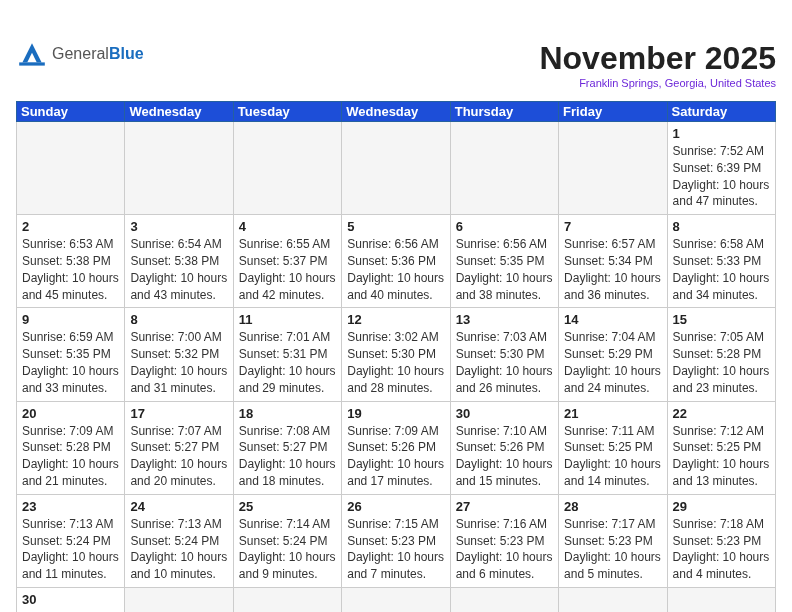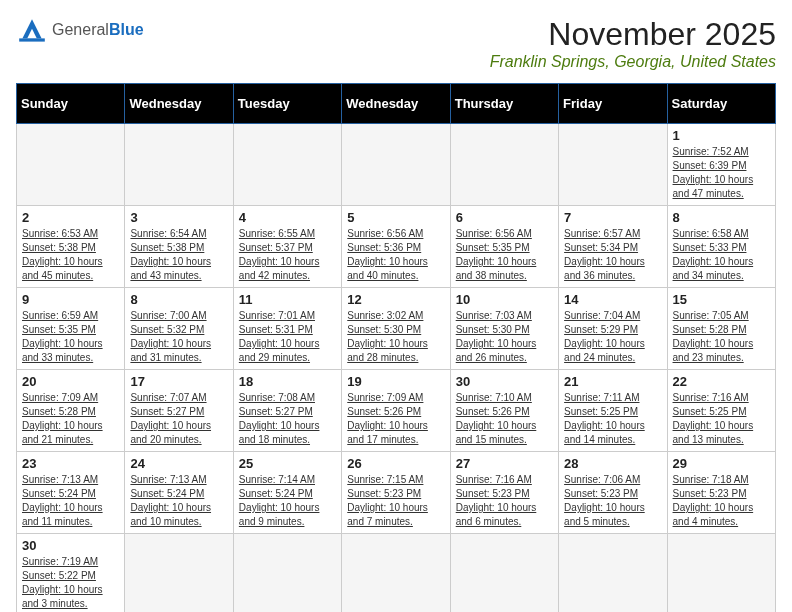--- a/index.html
+++ b/index.html
@@ -8,54 +8,54 @@
       background: #fff;
       width: 792px;
       min-height: 612px;
       padding: 16px;
     }
     .header {
       display: flex;
       justify-content: space-between;
       align-items: flex-start;
       margin-bottom: 12px;
+      margin-top: 24px;
     }
     .logo {
       display: flex;
       align-items: center;
       gap: 4px;
     }
     .logo-general { color: #555; font-weight: normal; }
     .logo-blue { color: #1a6dbf; font-weight: bold; }
     .logo-icon {
       width: 32px;
       height: 28px;
     }
     .title-block { text-align: right; }
     .month-title {
       font-size: 32px;
-      font-weight: normal;
+      font-weight: bold;
       color: #222;
     }
     .location {
-      font-size: 16px;
-      color: #4d7c0f;
-      font-style: italic;
+      font-size: 11px;
+      color: #6d28d9;
     }
     .calendar {
       width: 100%;
       border-collapse: collapse;
       border: 1px solid #ccc;
     }
     .calendar th {
-      background: #000000;
+      background: #1d4ed8;
       color: #fff;
       font-size: 13px;
       font-weight: bold;
-      padding: 12px 4px;
+      padding: 2px 4px;
       text-align: left;
       border: 1px solid #2560a0;
     }
     .calendar td {
       vertical-align: top;
       border: 1px solid #ccc;
       padding: 4px 5px;
       font-size: 11px;
       color: #333;
       width: calc(100% / 7);
@@ -68,24 +68,23 @@
     .calendar td.last-row {
       background: #f5f5f5;
     }
     .day-number {
       font-size: 13px;
       font-weight: bold;
       margin-bottom: 2px;
       color: #222;
     }
     .day-info {
-      font-size: 10px;
+      font-size: 12px;
       color: #333;
       line-height: 1.4;
-      text-decoration: underline;
     }
   </style>
 </head>
 <body>
 
 <div class="header">
   <div class="logo">
     <svg class="logo-icon" viewBox="0 0 40 35" xmlns="http://www.w3.org/2000/svg">
       <polygon points="8,28 20,4 32,28" fill="#1a6dbf"></polygon>
       <polygon points="14,28 20,16 26,28" fill="#fff"></polygon>
@@ -205,21 +204,21 @@
 and 29 minutes.</div>
         </td>
         <td>
           <div class="day-number">12</div>
           <div class="day-info">Sunrise: 3:02 AM
 Sunset: 5:30 PM
 Daylight: 10 hours
 and 28 minutes.</div>
         </td>
         <td>
-          <div class="day-number">10</div>
+          <div class="day-number">13</div>
           <div class="day-info">Sunrise: 7:03 AM
 Sunset: 5:30 PM
 Daylight: 10 hours
 and 26 minutes.</div>
         </td>
         <td>
           <div class="day-number">14</div>
           <div class="day-info">Sunrise: 7:04 AM
 Sunset: 5:29 PM
 Daylight: 10 hours
@@ -271,21 +270,21 @@
         </td>
         <td>
           <div class="day-number">21</div>
           <div class="day-info">Sunrise: 7:11 AM
 Sunset: 5:25 PM
 Daylight: 10 hours
 and 14 minutes.</div>
         </td>
         <td>
           <div class="day-number">22</div>
-          <div class="day-info">Sunrise: 7:16 AM
+          <div class="day-info">Sunrise: 7:12 AM
 Sunset: 5:25 PM
 Daylight: 10 hours
 and 13 minutes.</div>
         </td>
       </tr>
       <tr>
         <td>
           <div class="day-number">23</div>
           <div class="day-info">Sunrise: 7:13 AM
 Sunset: 5:24 PM
@@ -315,21 +314,21 @@
         </td>
         <td>
           <div class="day-number">27</div>
           <div class="day-info">Sunrise: 7:16 AM
 Sunset: 5:23 PM
 Daylight: 10 hours
 and 6 minutes.</div>
         </td>
         <td>
           <div class="day-number">28</div>
-          <div class="day-info">Sunrise: 7:06 AM
+          <div class="day-info">Sunrise: 7:17 AM
 Sunset: 5:23 PM
 Daylight: 10 hours
 and 5 minutes.</div>
         </td>
         <td>
           <div class="day-number">29</div>
           <div class="day-info">Sunrise: 7:18 AM
 Sunset: 5:23 PM
 Daylight: 10 hours
 and 4 minutes.</div>

